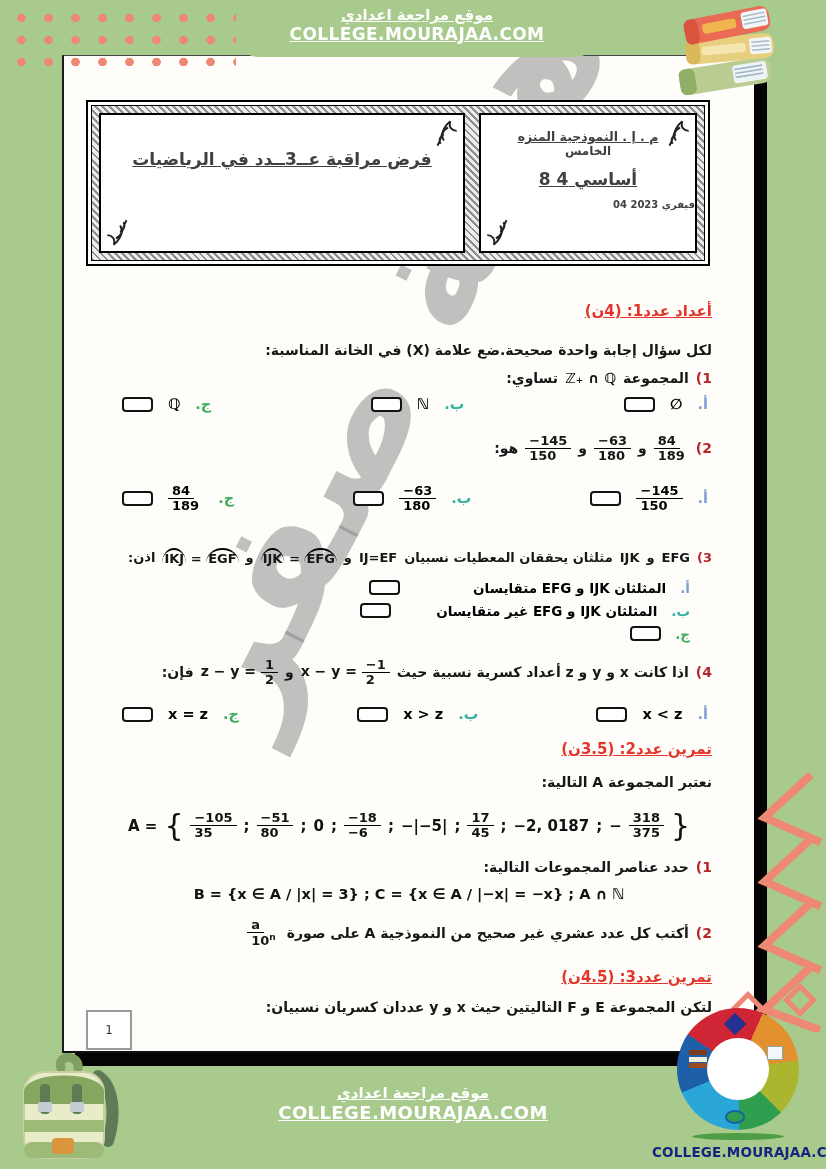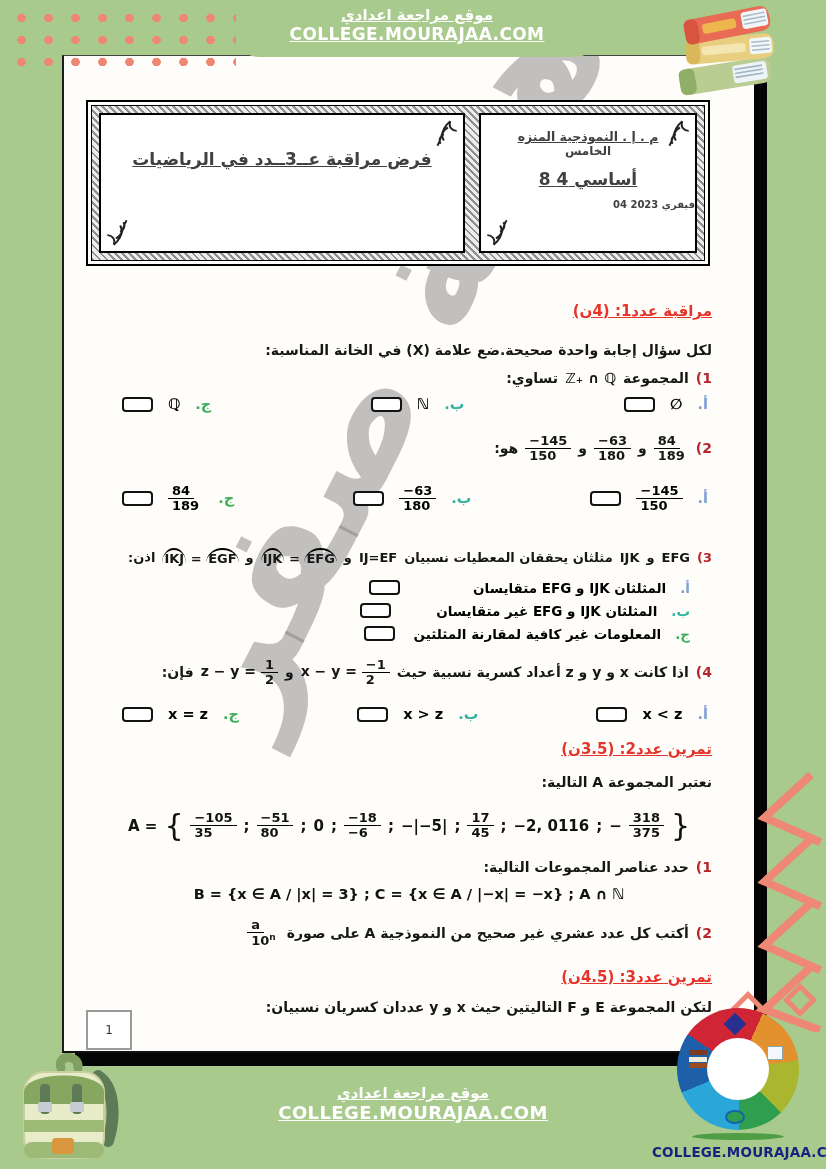--- a/index.html
+++ b/index.html
@@ -131,21 +131,21 @@
               </svg>
             <div class="hl school-l1">م . إ . النموذجية المنزه</div>
             <div class="hl school-l2">الخامس</div>
             <div class="hl school-cls">8 أساسي 4</div>
             <div class="hl school-date">04 فيفري 2023</div>
           </div>
         </div>
       </div>
 
       <div class="line" style="top:246px">
-        <span class="exh">مراقبة عدد1: (4ن)</span>
+        <span class="exh">أعداد عدد1: (4ن)</span>
       </div>
       <div class="line" style="top:286px">
         <span>لكل سؤال إجابة واحدة صحيحة.ضع علامة (X) في الخانة المناسبة:</span>
       </div>
 
       <div class="line" style="top:314px">
         <span class="qnum">1)</span>
         <span>المجموعة</span>
         <span dir="ltr">ℤ₊ ∩ ℚ</span>
         <span>تساوي:</span>
@@ -236,21 +236,20 @@
           <span class="lbl">المثلثان IJK و EFG متقايسان</span>
           <span class="cbx"></span>
         </div>
         <div class="q3opt">
           <span class="ltrB">ب.</span>
           <span class="lbl">المثلثان IJK و EFG غير متقايسان</span>
           <span class="cbx"></span>
         </div>
         <div class="q3opt">
           <span class="ltrC">ج.</span>
-          <span class="lbl">المعلومات غير كافية لمقارنة المثلثين</span>
           <span class="cbx"></span>
         </div>
       </div>
 
       <div class="line" style="top:602px">
         <span class="qnum">4)</span>
         <span>اذا كانت x و y و z أعداد كسرية نسبية حيث</span>
         <span dir="ltr">
           <span>x − y =</span> <span class="frac">
               <span class="n">−1</span>
@@ -312,21 +311,21 @@
               <span class="d">−6</span>
             </span>
           <span>;</span>
             <span>−|−5|</span>
             <span>;</span>
           <span class="frac">
               <span class="n">17</span>
               <span class="d">45</span>
             </span>
           <span>;</span>
-            <span>−2, 0116</span>
+            <span>−2, 0187</span>
             <span>;</span>
           <span>−</span>
             <span class="frac">
               <span class="n">318</span>
               <span class="d">375</span>
             </span>
           <span class="brace">}</span>
         </span>
       </div>
 

